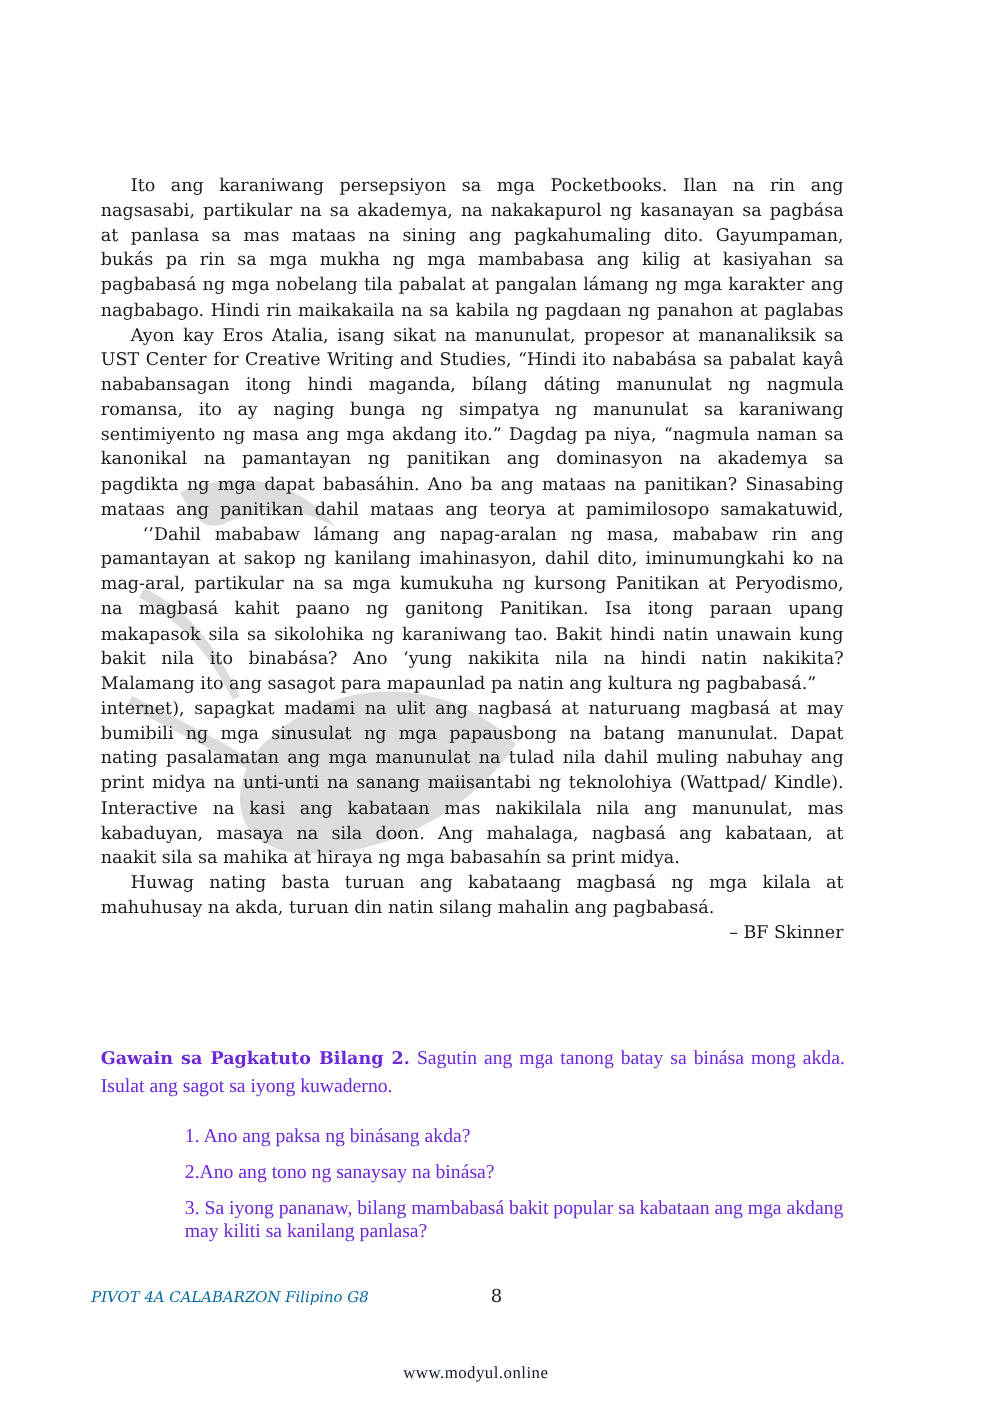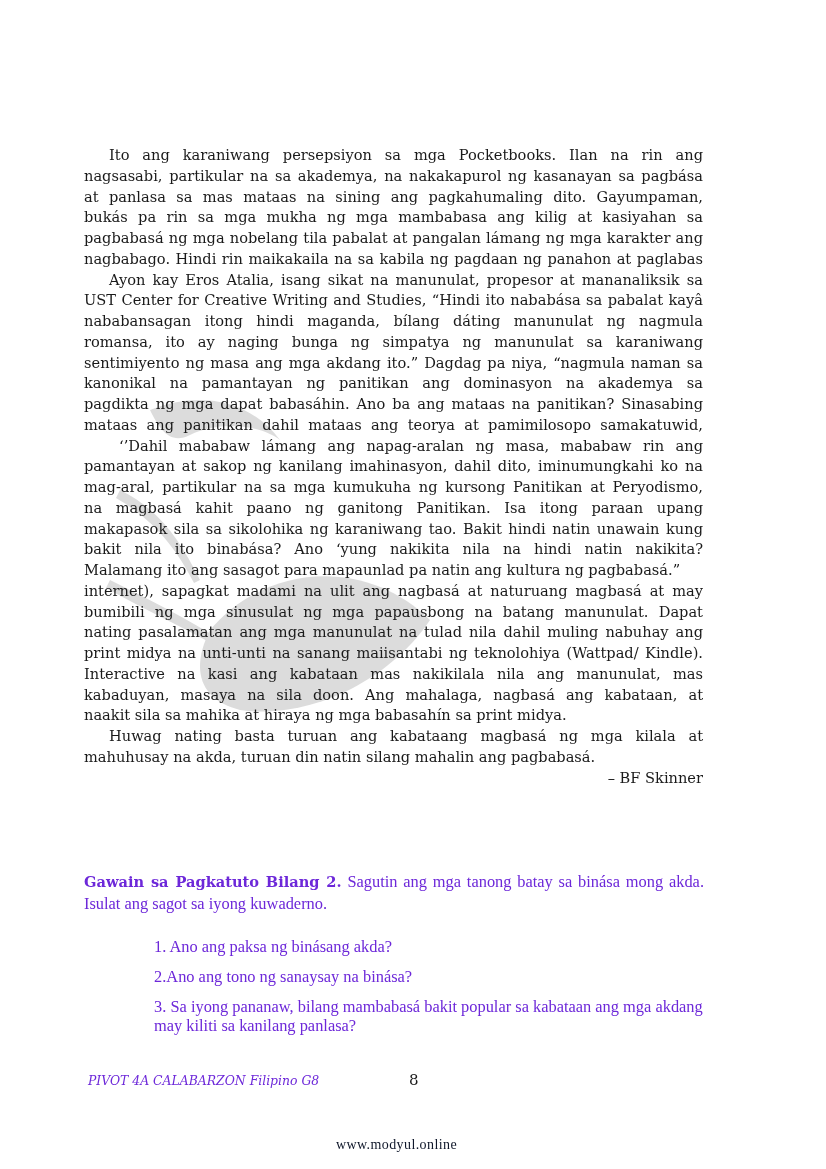--- a/index.html
+++ b/index.html
@@ -12,21 +12,21 @@
   .line.last { text-align-last: left; }
   .line.indent { padding-left: 25px; }
   .line.indent2 { padding-left: 35px; }
   .line.right { text-align: left; text-align-last: right; }
   .activity { position: absolute; left: 84px; top: 871px; width: 620px;
               font-family: "Liberation Serif", serif; font-size: 16.4px; color: #6d28d9; }
   .activity .intro { line-height: 22px; text-align: justify; margin: 0; }
   .activity .intro b { font-family: "DejaVu Serif", serif; font-size: 14.6px; font-weight: bold; }
   .questions { list-style: none; margin: 4px; padding: 0; position: absolute; left: 66px; top: 62px; width: 562px; }
   .questions li { line-height: 19px; margin-bottom: 11px; }
-  .footer-left { position: absolute; left: 88px; top: 1073px; font-family: "DejaVu Serif", serif; font-style: italic; font-size: 12.4px; color: #6d28d9; }
+  .footer-left { position: absolute; left: 76px; top: 1073px; font-family: "DejaVu Serif", serif; font-style: italic; font-size: 12.4px; color: #0369a1; }
   .footer-page { position: absolute; left: 409px; top: 1071px; font-family: "DejaVu Serif", serif; font-size: 15px; color: #1a1a1a; }
   .site { position: absolute; left: 336px; top: 1137px; font-family: Liberation Serif, serif; font-size: 14px; color: #0f172a; letter-spacing: 0.4px; }
 </style>
 </head>
 <body>
 
 <div class="page">
 
   <svg class="watermark" viewBox="0 0 360 400">
     <g fill="#d6d6d6" opacity="0.85">

